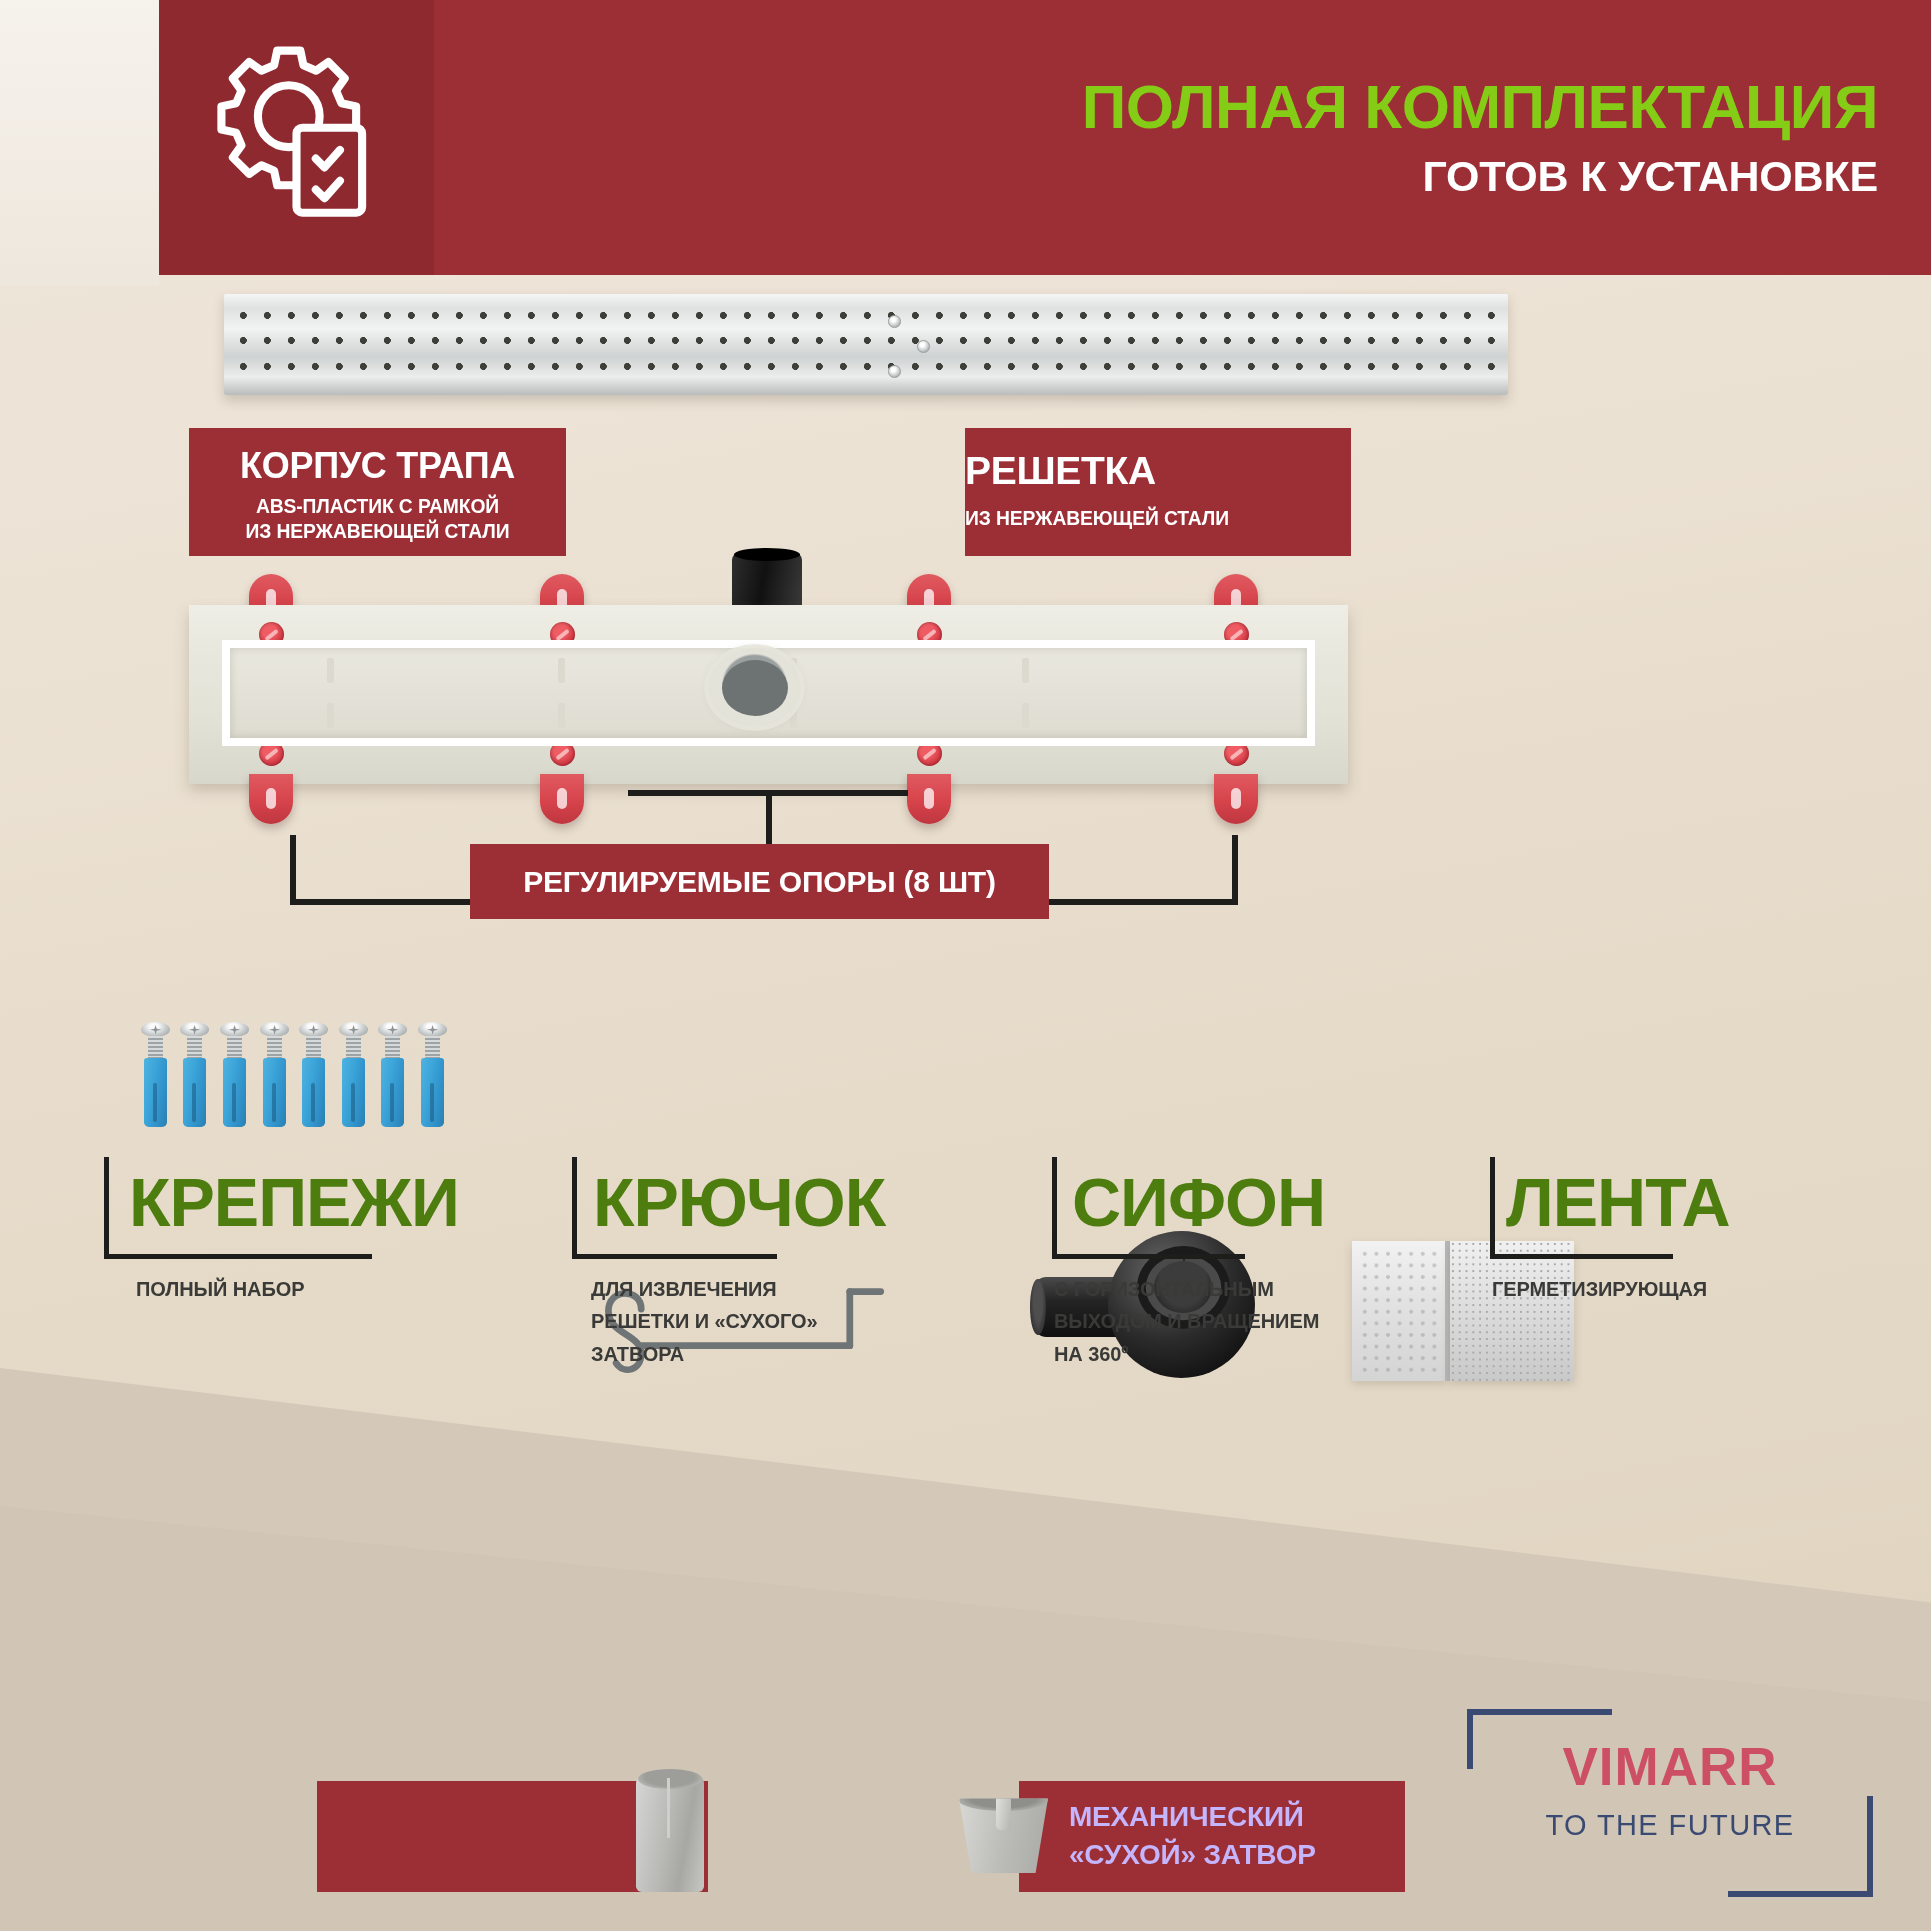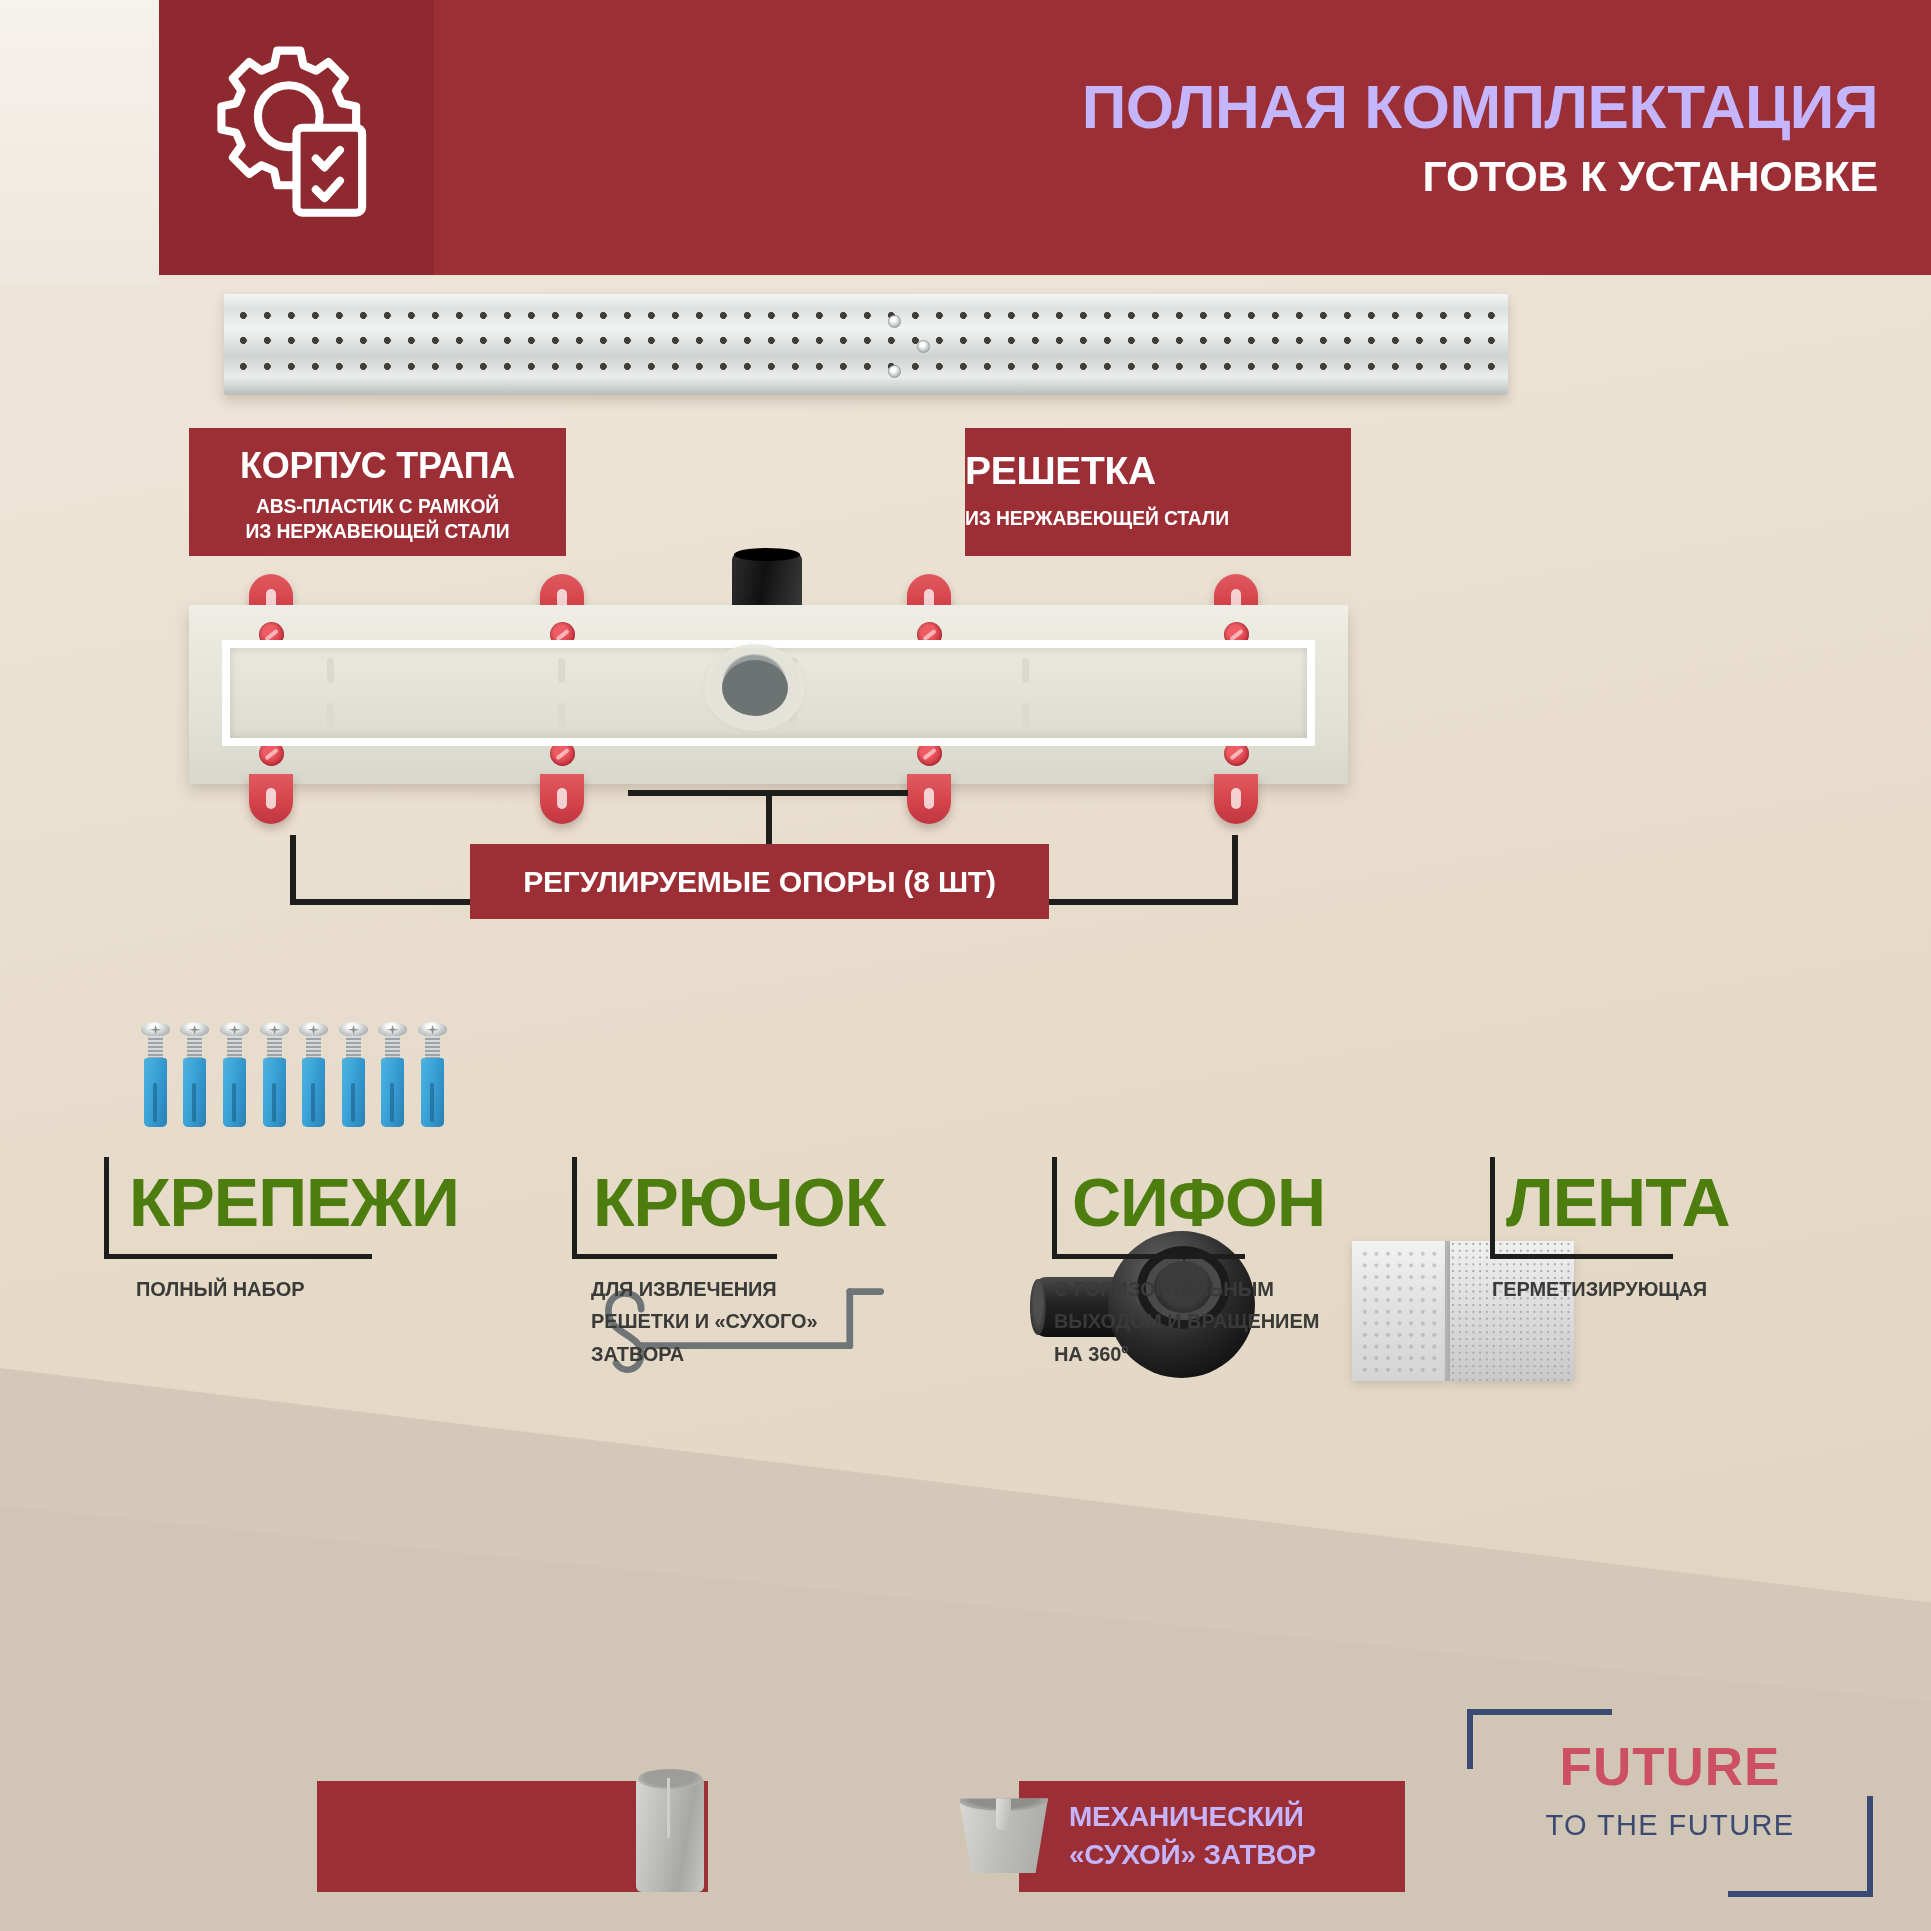--- a/index.html
+++ b/index.html
@@ -39,21 +39,21 @@
     background: #9c2e36;
     display: flex; align-items: center;
   }
   #header-icon-panel {
     width: 275px; height: 275px; flex: 0 0 275px;
     background: #8e2930;
     display: flex; align-items: center; justify-content: center;
   }
   #header-text { flex: 1; padding-right: 53px; text-align: right; }
   #header-title {
-    color: #c4b5fd; font-weight: bold; font-size: 62px; letter-spacing: -0.5px;
+    color: #84cc16; font-weight: bold; font-size: 62px; letter-spacing: -0.5px;
     line-height: 1.05; white-space: nowrap;
   }
   #header-sub {
     color: #ffffff; font-weight: bold; font-size: 43px; line-height: 1.14;
     margin-top: 13.5px; letter-spacing: -0.2px;
   }
 
   
   #grate-wrap { position: absolute; left: 224px; top: 294px; width: 1284px; height: 101px; }
   #grate {
@@ -500,16 +500,16 @@
     <div>МЕХАНИЧЕСКИЙ</div>
     <div>«СУХОЙ» ЗАТВОР</div>
   </div>
 </div>
 
 <div id="logo">
   <div id="logo-frame-tl"></div>
   <div id="logo-frame-tlv"></div>
   <div id="logo-frame-br"></div>
   <div id="logo-frame-brv"></div>
-  <div id="logo-name">FUTURE</div>
+  <div id="logo-name">VIMARR</div>
   <div id="logo-tag">TO THE FUTURE</div>
 </div>
 
 
 </body></html>

